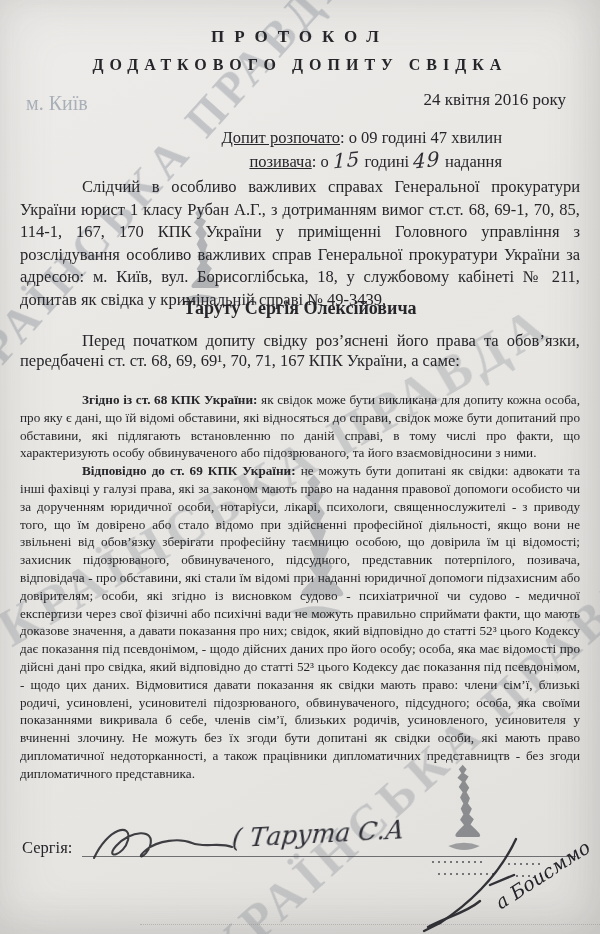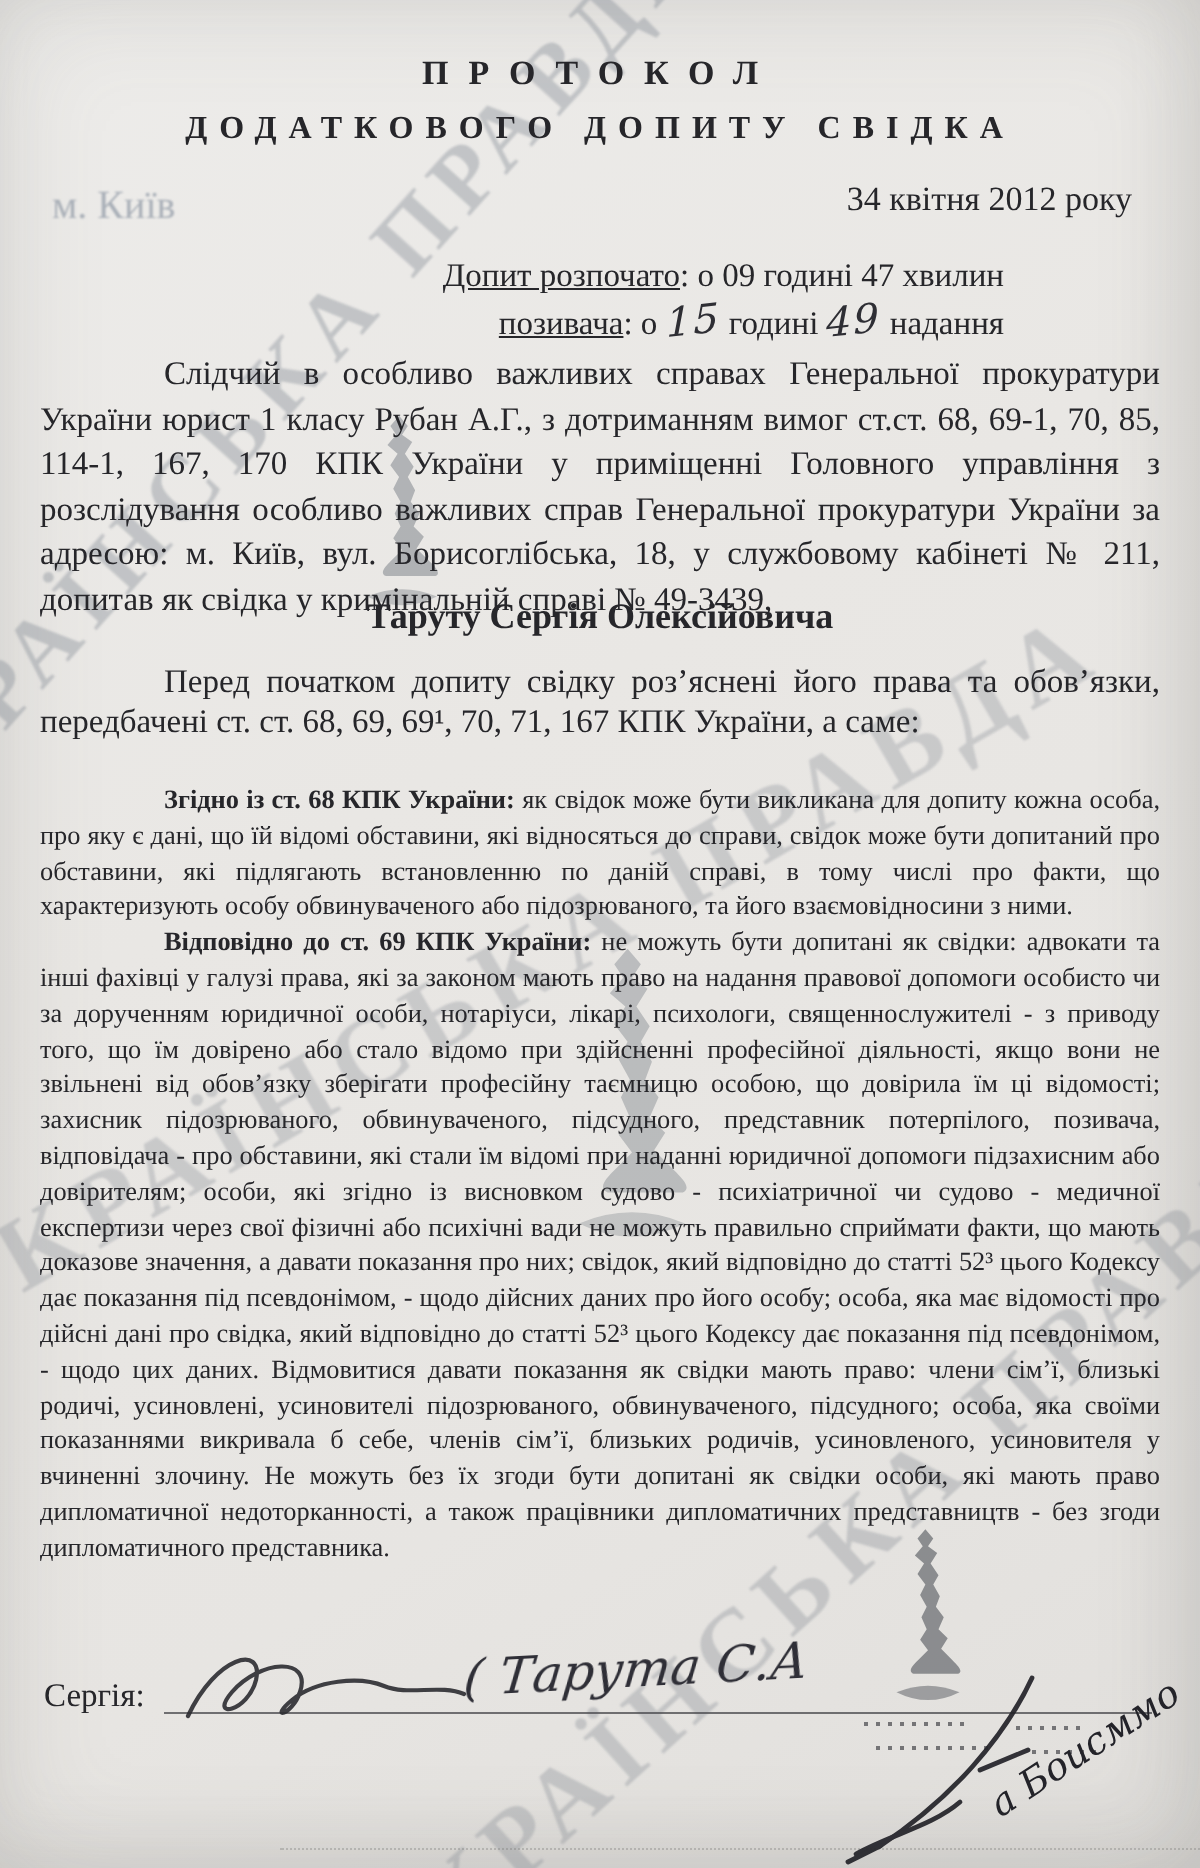--- a/index.html
+++ b/index.html
@@ -80,21 +80,21 @@
   <svg class="statue" style="left:438px;top:762px" width="52" height="92" viewBox="0 0 60 140">
     <g fill="#55595f" opacity=".62">
       <path d="M28,4 l6,7 -4,6 7,5 -5,8 6,9 -4,7 5,9 -3,8 6,8 -4,9 7,7 -5,8 9,9 c4,4 8,8 4,10 l-34,0 c-5,-2 0,-7 3,-10 l8,-8 -6,-8 5,-8 -4,-9 4,-8 -5,-9 4,-8 -6,-8 5,-8 -7,-6 6,-7 -4,-6 z"></path>
       <path d="M6,128 q24,-10 48,0 q-24,12 -48,0 z" opacity=".8"></path>
     </g>
   </svg>
 
   <div class="txt title2">ДОДАТКОВОГО ДОПИТУ СВІДКА</div>
   <div class="txt title1">ПРОТОКОЛ</div>
   <div class="txt city">м. Київ</div>
-  <div class="txt date">34 квітня 2012 року</div>
+  <div class="txt date">24 квітня 2016 року</div>
 
   <div class="txt times">
     <div><span class="ulab">Допит розпочато</span><span>: о 09 годині 47 хвилин</span></div>
     <div><span class="ulab">позивача</span><span>: о </span><span class="hand">15</span><span> годині </span><span class="hand">49</span><span> надання</span></div>
   </div>
 
   <div class="txt para p1">Слідчий в особливо важливих справах Генеральної прокуратури України юрист 1 класу Рубан А.Г., з дотриманням вимог ст.ст. 68, 69-1, 70, 85, 114-1, 167, 170 КПК України у приміщенні Головного управління з розслідування особливо важливих справ Генеральної прокуратури України за адресою: м. Київ, вул. Борисоглібська, 18, у службовому кабінеті № 211, допитав як свідка у кримінальній справі № 49-3439,</div>
   <div class="txt wname">Таруту Сергія Олексійовича</div>
   <div class="txt para p2">Перед початком допиту свідку роз’яснені його права та обов’язки, передбачені ст. ст. 68, 69, 69¹, 70, 71, 167 КПК України, а саме:</div>
 

